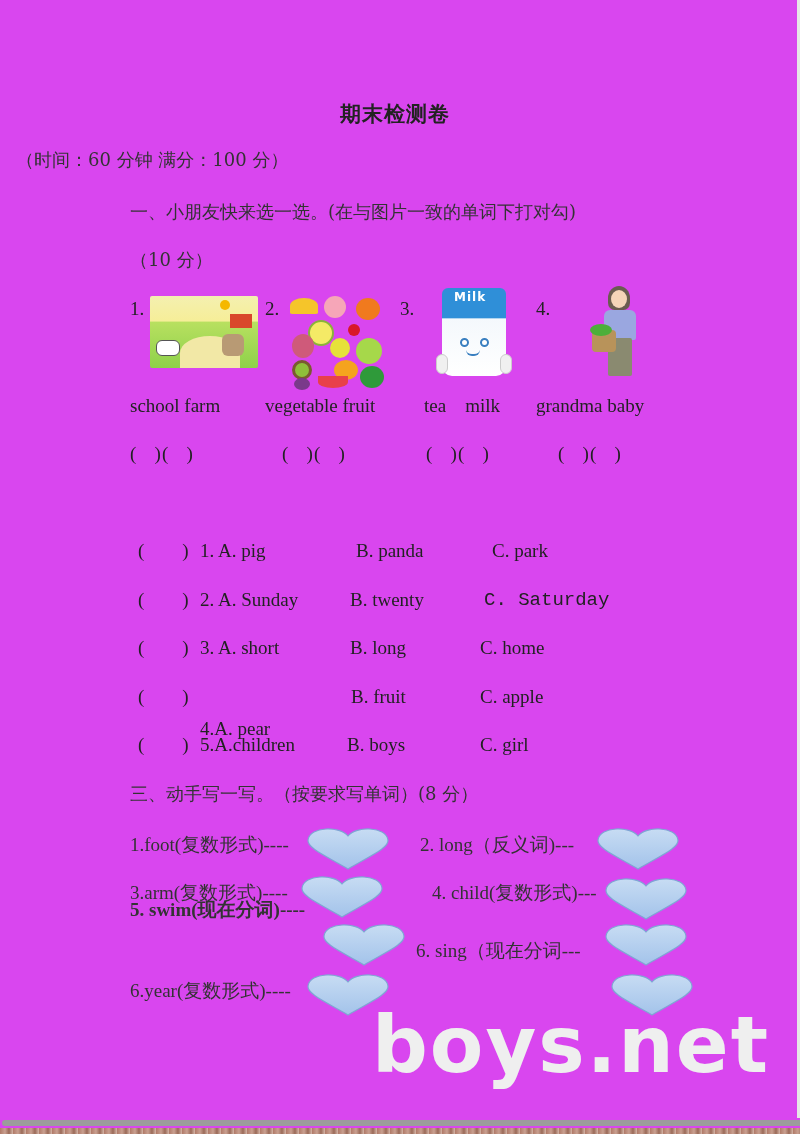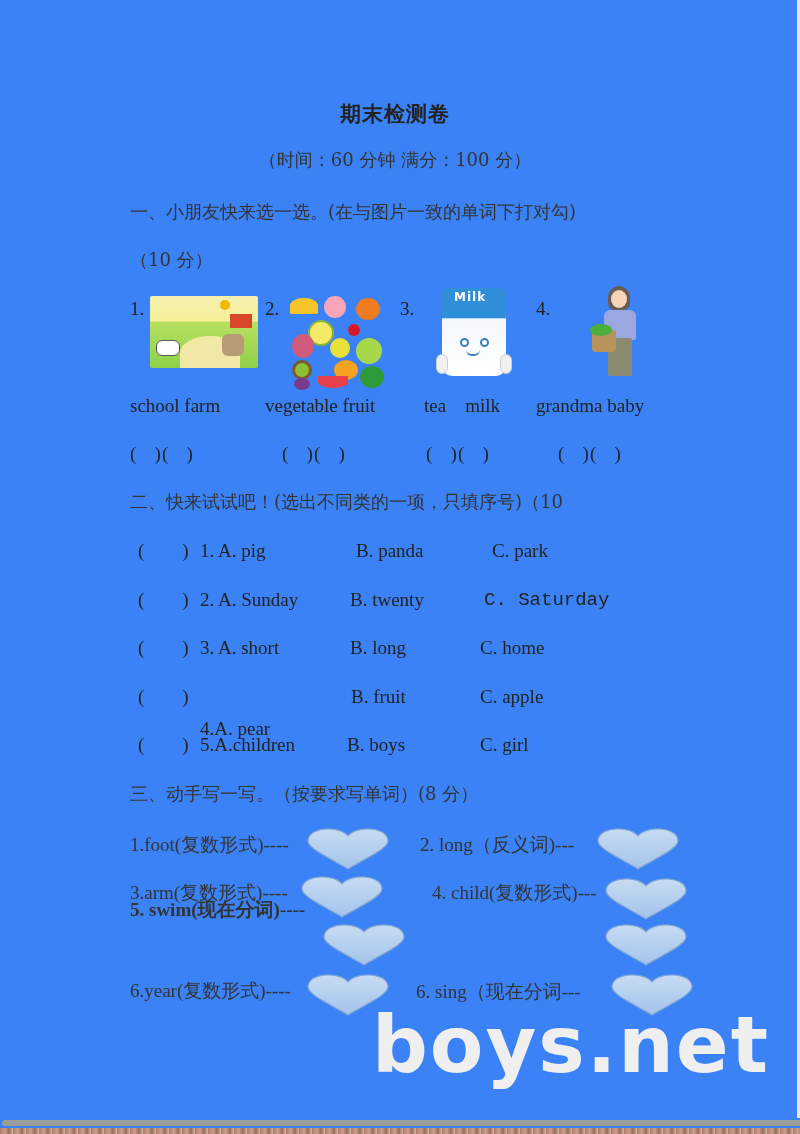--- a/index.html
+++ b/index.html
@@ -1,24 +1,24 @@
 <!DOCTYPE html>
 <html><head>
 <meta charset="utf-8">
 <style>
   * { margin: 0; padding: 0; box-sizing: border-box; }
   html, body { width: 800px; height: 1134px; background: #ffffff; overflow: hidden; }
   body { position: relative; font-family: "Liberation Serif", "DejaVu Serif", serif; color: #222; }
 
-  .page { position: absolute; left: 0; top: 0; width: 800px; height: 1134px; background: #3b82f6; }
+  .page { position: absolute; left: 0; top: 0; width: 800px; height: 1134px; background: #d946ef; }
   .right-edge { position: absolute; right: 0; top: 0; width: 3px; height: 1118px; background: #e6e6e6; }
 
   .title { position: absolute; left: 0; width: 790px; top: 100px; text-align: center;
            font-family: "DejaVu Sans", sans-serif; font-weight: bold; font-size: 21px; letter-spacing: 1px; color: #222; }
-  .subtitle { position: absolute; left: 0; width: 790px; top: 148px; text-align: center; font-size: 20px; color: #333; }
+  .subtitle { position: absolute; left: 0; width: 790px; top: 148px; font-size: 20px; color: #333; padding-left: 16px; }
 
   .line { position: absolute; left: 130px; font-size: 19px; white-space: nowrap; color: #333; }
   .cn { font-family: "DejaVu Serif", serif; font-size: 18px; }
   .num { position: absolute; font-size: 19px; }
   .pic { position: absolute; border-radius: 2px; overflow: hidden; }
 
   .farm { left: 150px; top: 296px; width: 108px; height: 72px;
           background: linear-gradient(180deg, #f4f0b0 0%, #f6ee98 35%, #b8e060 36%, #8ed14a 100%); }
   .farm .sun { position: absolute; left: 70px; top: 4px; width: 10px; height: 10px; border-radius: 50%; background: #f5b800; }
   .farm .barn { position: absolute; left: 80px; top: 18px; width: 22px; height: 14px; background: #d9472b; }
@@ -124,21 +124,20 @@
   <div class="words" style="left:130px;">school farm</div>
   <div class="words" style="left:265px;">vegetable fruit</div>
   <div class="words" style="left:424px; white-space:pre;">tea    milk</div>
   <div class="words" style="left:536px;">grandma baby</div>
 
   <div class="paren-row" style="left:130px; white-space:pre;">(   )(   )</div>
   <div class="paren-row" style="left:282px; white-space:pre;">(   )(   )</div>
   <div class="paren-row" style="left:426px; white-space:pre;">(   )(   )</div>
   <div class="paren-row" style="left:558px; white-space:pre;">(   )(   )</div>
 
-  <div class="line cn" style="top:490px;">二、快来试试吧！(选出不同类的一项，只填序号)（10</div>
 
   <div class="opt" style="left:138px; top:540px; white-space:pre;">(        )</div>
   <div class="opt" style="left:200px; top:540px;">1. A. pig</div>
   <div class="opt" style="left:356px; top:540px;">B. panda</div>
   <div class="opt" style="left:492px; top:540px;">C. park</div>
 
   <div class="opt" style="left:138px; top:589px; white-space:pre;">(        )</div>
   <div class="opt" style="left:200px; top:589px;">2. A. Sunday</div>
   <div class="opt" style="left:350px; top:589px;">B. twenty</div>
   <div class="opt" style="left:484px; top:589px;font-family:Liberation Mono, monospace;">C. Saturday</div>
@@ -194,21 +193,21 @@
       </svg>
   </div>
 
   <div class="line" style="top:897px;font-weight:bold;">5. swim(现在分词)----</div>
   <div class="heart" style="left:322px; top:922px;">
     <svg viewBox="0 0 84 44">
         <path d="M42 10 C34 0 4 0 2 14 C1 22 20 30 42 43 C64 30 83 22 82 14 C80 0 50 0 42 10 Z" fill="url(#hg1)" stroke="#7fa6d4" stroke-width="1.2"></path>
       </svg>
   </div>
 
-  <div class="line" style="left:416px; top:979px;">6. sing（现在分词---</div>
+  <div class="line" style="left:416px; top:938px;">6. sing（现在分词---</div>
   <div class="heart" style="left:604px; top:922px;">
     <svg viewBox="0 0 84 44">
         <path d="M42 10 C34 0 4 0 2 14 C1 22 20 30 42 43 C64 30 83 22 82 14 C80 0 50 0 42 10 Z" fill="url(#hg1)" stroke="#7fa6d4" stroke-width="1.2"></path>
       </svg>
   </div>
 
   <div class="line" style="top:978px;">6.year(复数形式)----</div>
   <div class="heart" style="left:306px; top:972px;">
     <svg viewBox="0 0 84 44">
         <path d="M42 10 C34 0 4 0 2 14 C1 22 20 30 42 43 C64 30 83 22 82 14 C80 0 50 0 42 10 Z" fill="url(#hg1)" stroke="#7fa6d4" stroke-width="1.2"></path>

